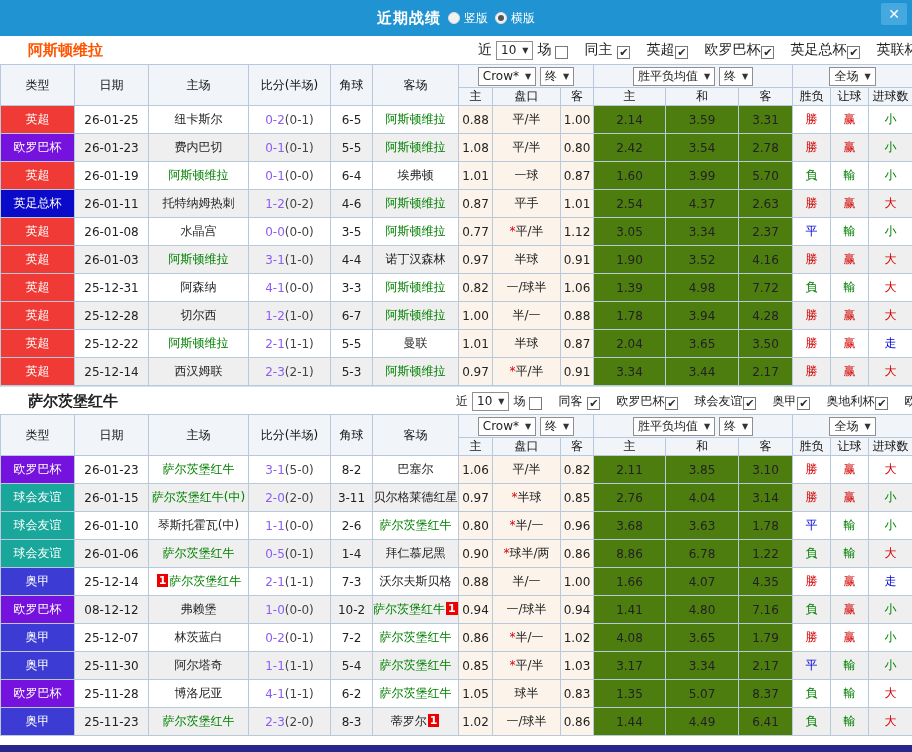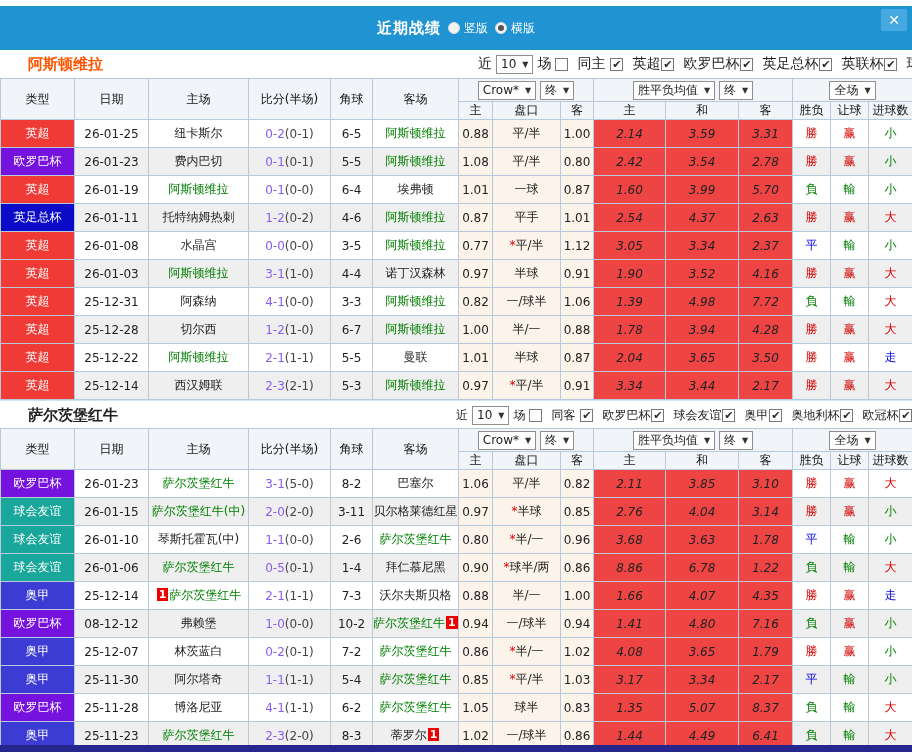--- a/index.html
+++ b/index.html
@@ -1,52 +1,52 @@
 <!DOCTYPE html>
 <html><head>
 <meta charset="utf-8">
 <style>
   * { box-sizing: border-box; margin: 0; padding: 0; }
   body { font-family: "DejaVu Sans", "Liberation Sans", sans-serif; background:#fff; }
   .app { width:912px; height:752px; position:relative; overflow:hidden; background:#fff; }
 
   
-  .titlebar { height:44px; background:#2094d3; position:relative; display:flex; align-items:center; justify-content:center;margin-top:6px; }
+  .titlebar { height:36px; background:#2094d3; position:relative; display:flex; align-items:center; justify-content:center; }
   .tb-group { display:flex; align-items:center; gap:7px; }
   .tb-title { color:#fff; font-weight:bold; font-size:15px; letter-spacing:1px; }
   .radio-item { display:flex; align-items:center; gap:4px; color:#fff; font-size:12px; cursor:pointer; }
   .radio { width:12px; height:12px; border-radius:50%; background:#f2f2f2; border:1px solid #dcdcdc; display:inline-flex; align-items:center; justify-content:center; }
   .radio .dot { width:6px; height:6px; border-radius:50%; background:#555; display:none; }
   .radio.on .dot { display:block; }
   .close-btn { position:absolute; right:5px; top:3px; width:26px; height:22px; background:#45a8de; color:#fff; font-size:14px; font-weight:bold; display:flex; align-items:center; justify-content:center; border-radius:2px; cursor:pointer; }
 
   
   .filterbar { height:28px; position:relative; background:#fff; }
   .filterbar.second { border-top:1px solid #cfe4f2; }
   .team-title { position:absolute; left:28px; top:0; line-height:28px; font-weight:bold; font-size:15px; }
   .filter-group { position:absolute; top:0; height:28px; display:flex; align-items:center; gap:4px; font-size:14px; color:#222; white-space:nowrap; }
   .filter-group.fg1 { left:478px; }
   .filter-group.fg2 { left:456px; font-size:12px; }
   .sel { display:inline-flex; align-items:center; gap:6px; background:#fff; border:1px solid #8f8f8f; padding:1px 4px; font-size:12px; color:#222; cursor:pointer; line-height:15px; }
   .sel .arr { font-size:8px; color:#333; }
   .cb { width:13px; height:13px; border:1px solid #787878; background:#fff; display:inline-flex; align-items:center; justify-content:center; font-size:11px; color:#2b2b2b; line-height:13px; flex:none; }
-  .cb-item { display:inline-flex; align-items:center; gap:8px; cursor:pointer; }
+  .cb-item { display:inline-flex; align-items:flex-end; gap:15px; cursor:pointer; }
   .cb-label { padding:0 1px; }
 
   
   table { border-collapse:collapse; table-layout:fixed; width:912px; }
   th, td { border:1px solid #b7c9da; text-align:center; overflow:hidden; white-space:nowrap; }
   thead th { background:#f1f5f9; font-weight:normal; font-size:12px; color:#111; }
   tr.h1 th { height:23px; }
   tr.h2 th { height:17px; }
   .dd-cell { }
   tbody td { height:28px; font-size:12px; color:#222; background:#fff; }
   tbody tr:nth-child(even) td.plain { background:#efefef; }
   td.c-crow { background:#fcf4ea; }
-  td.c-avg  { background:#ef4444;font-style:italic; }
+  td.c-avg  { background:#4d7c0f; }
   td.c-type { padding:0; }
   .type-badge { display:block; height:27px; line-height:27px; color:#fff; font-size:12px; }
   .team { cursor:pointer; }
   .team.green { color:#008000; }
   .sc { color:#8b5cf6; }
   .half { color:#444;text-align:right; }
   .star { color:#e60000; }
   .badge1 { display:inline-block; background:#ee0000; color:#fff; font-size:11px; font-weight:bold; line-height:13px; padding:0 2px; margin:0 1px; vertical-align:1px; }
   .res-r { color:#d40000; }
   .res-g { color:#008000; }

